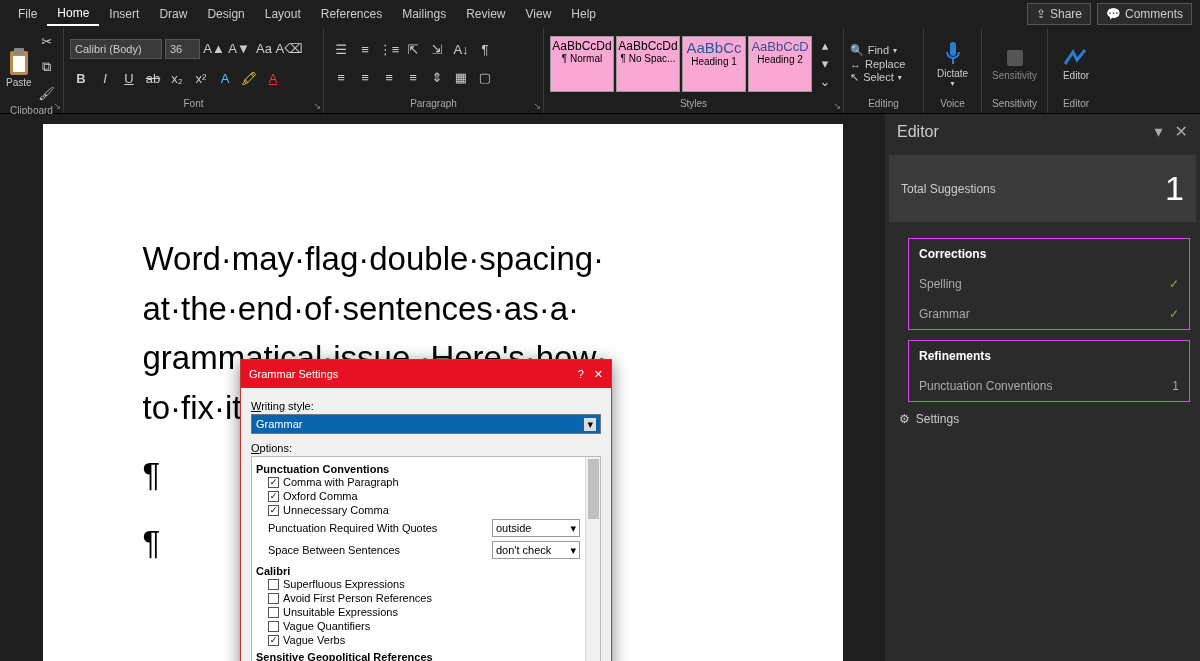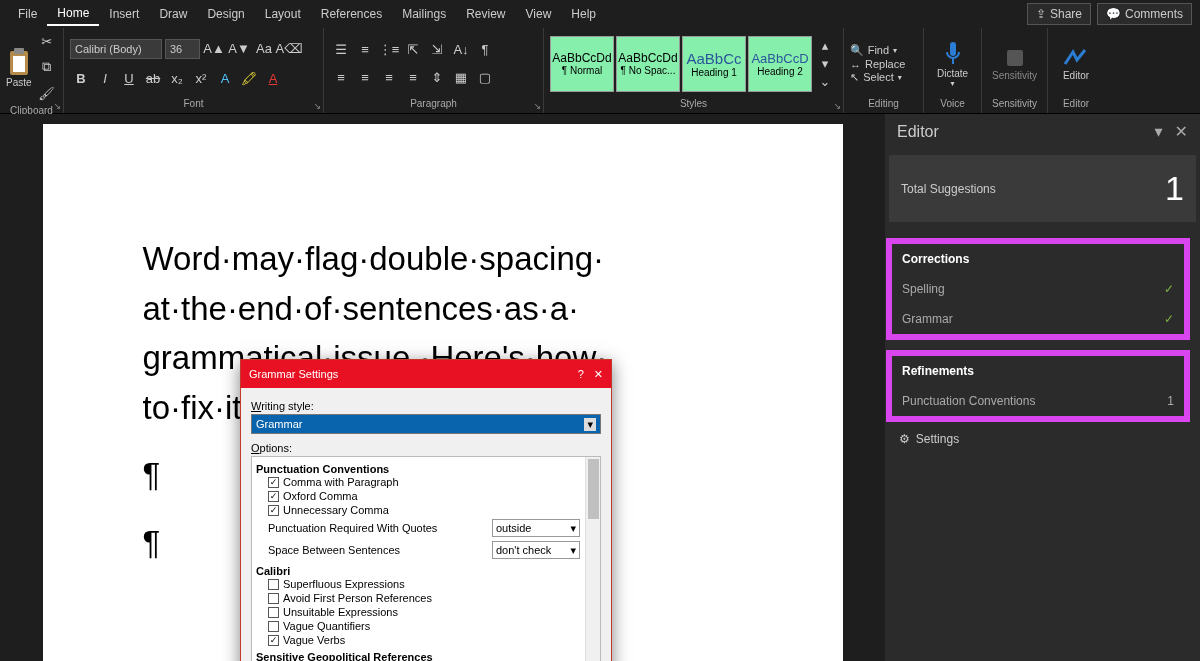--- a/index.html
+++ b/index.html
@@ -17,36 +17,36 @@
 .clip{display:flex;gap:4px}
 .clip-big{display:flex;flex-direction:column;align-items:center;color:#ccc}
 .font-top{display:flex;align-items:center;gap:3px}
 .font-sel{background:#3a3a3a;border:1px solid #555;color:#ccc;height:20px;font-size:11px;padding:0 4px}
 .font-name{width:92px}
 .font-size{width:35px}
 .icbtn{width:22px;height:22px;display:inline-flex;align-items:center;justify-content:center;color:#ccc;font-size:13px}
 .font-bot{display:flex;align-items:center;gap:2px;margin-top:4px}
 .para-top,.para-bot{display:flex;align-items:center;gap:2px}
 .styles-row{display:flex;gap:2px}
-.style-box{width:64px;height:56px;background:#86efac;border:1px solid #999;display:flex;flex-direction:column;align-items:center;justify-content:center;color:#000;font-size:10px;padding:2px}
+.style-box{width:64px;height:56px;background:#f9a8d4;border:1px solid #999;display:flex;flex-direction:column;align-items:center;justify-content:flex-start;color:#000;font-size:10px;padding:2px}
 .style-box .prev{font-size:12px}
 .style-blue{color:#2b579a}
 .edit-col{display:flex;flex-direction:column;gap:1px;font-size:11px}
 .edit-row{display:flex;align-items:center;gap:4px;color:#ccc}
 .bigbtn{display:flex;flex-direction:column;align-items:center;justify-content:center;color:#888;width:56px}
 .bigbtn.active{color:#ccc}
 .main{display:flex;height:547px}
 .doc-area{flex:1;background:#1e1e1e;display:flex;justify-content:center;padding:10px 0;position:relative;overflow:hidden}
 .page{background:#fff;width:800px;height:680px;padding:110px 100px;color:#000;font-size:33px;font-family:'Calibri',sans-serif;line-height:1.5}
 .editor-pane{width:315px;background:#2b2b2b;color:#ccc;display:flex;flex-direction:column}
 .ep-head{display:flex;align-items:center;justify-content:space-between;padding:8px 12px;font-size:16px}
 .ep-head .controls{display:flex;gap:12px;color:#aaa}
 .ep-total{background:#3a3a3a;margin:6px 4px;padding:14px 12px;display:flex;justify-content:space-between;align-items:center}
 .ep-total .num{font-size:34px;color:#fff}
-.ep-section{margin:10px 10px 0 1px;border:6px solid #d946ef}
+.ep-section{margin:10px 10px 0 23px;border:1px solid #d946ef}
 .ep-sec-h{padding:8px 10px;font-weight:600;color:#fff;font-size:12px}
 .ep-item{padding:8px 10px;display:flex;justify-content:space-between;align-items:center;color:#aaa}
 .check{color:#7cb342}
 .ep-settings{display:flex;align-items:center;gap:6px;padding:10px 14px;color:#ccc}
 .dlg{position:absolute;left:240px;top:245px;width:372px;background:#f0f0f0;border:1px solid #c0392b;box-shadow:0 4px 16px rgba(0,0,0,.5);font-size:11px;color:#000}
 .dlg-title{background:#e81123;color:#fff;height:28px;display:flex;align-items:center;padding:0 8px;justify-content:space-between}
 .dlg-title .tbtns{display:flex;gap:10px}
 .dlg-body{padding:8px 10px}
 .dlg-body label.blk{display:block;margin:4px 0 2px 0}
 .u{text-decoration:underline}

